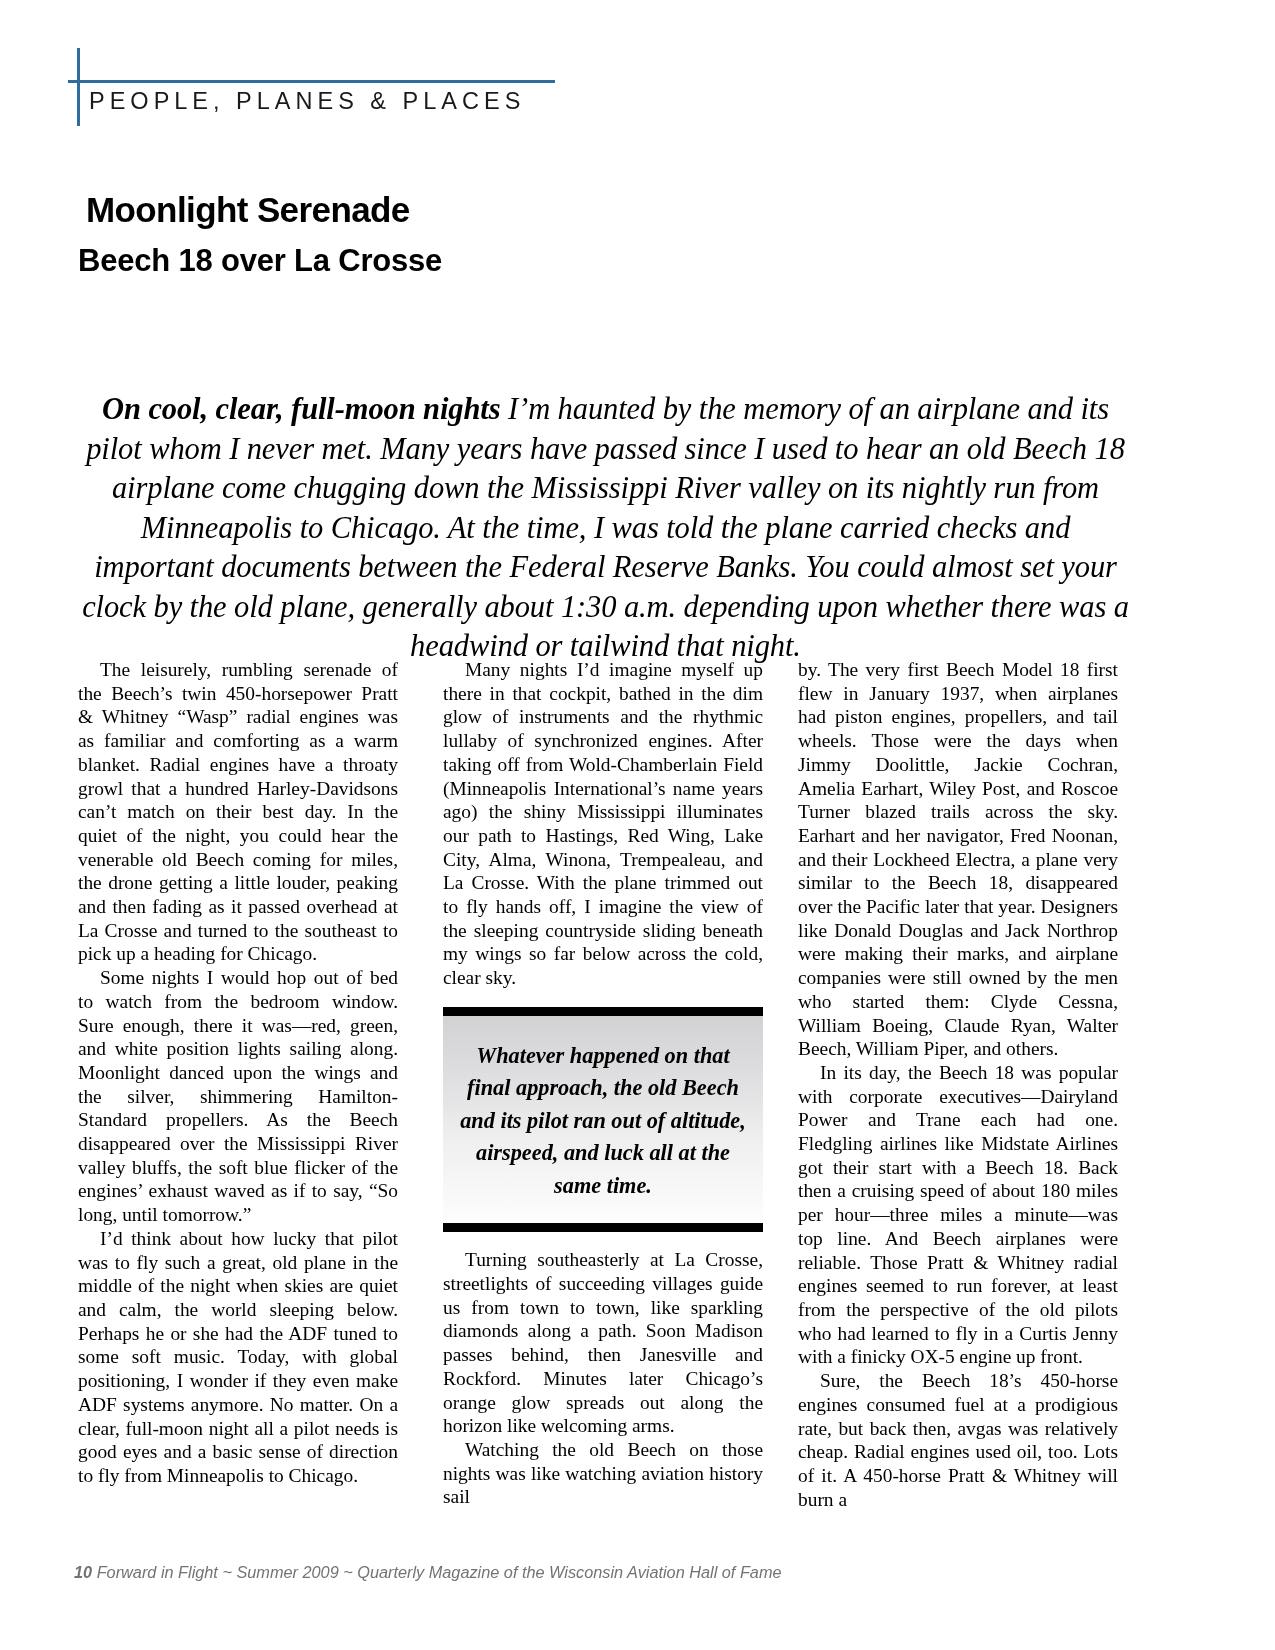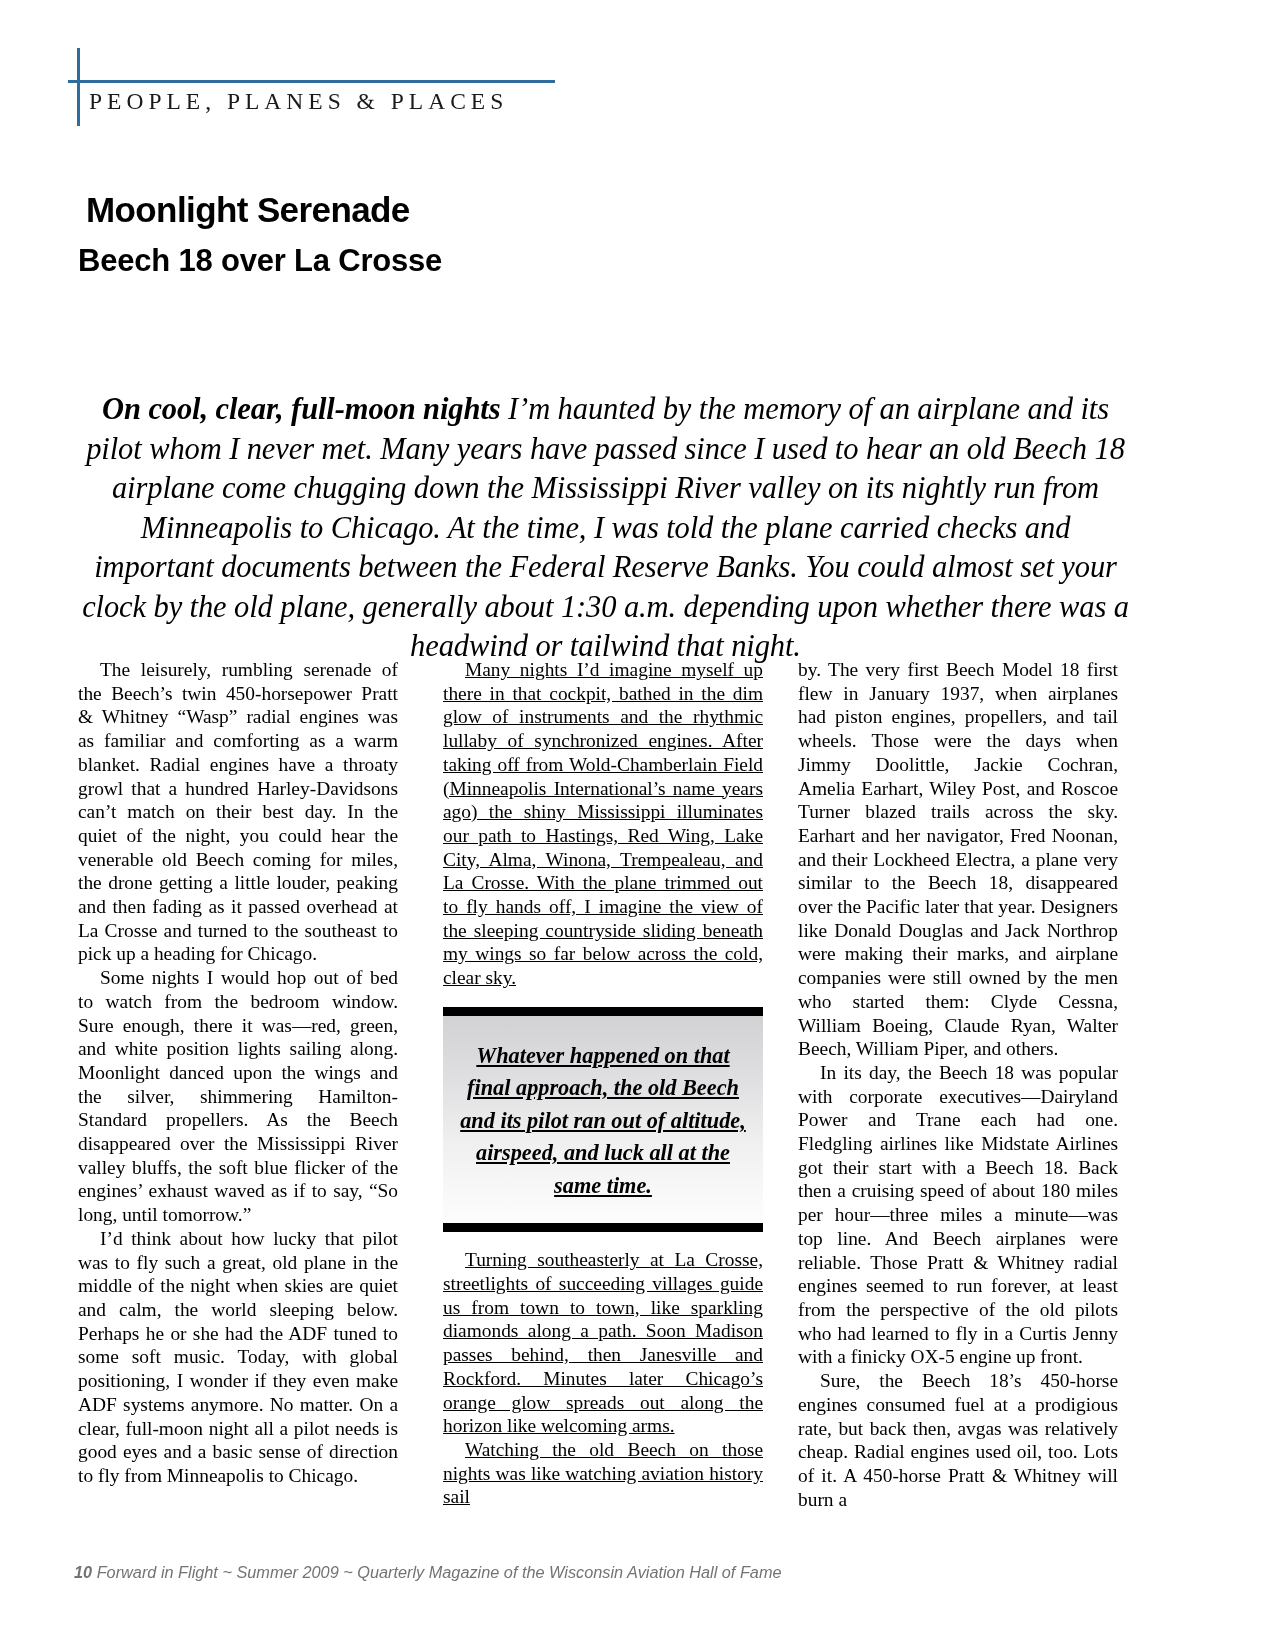--- a/index.html
+++ b/index.html
@@ -43,21 +43,21 @@
     left: 9px;
     top: 0px;
     width: 3px;
     height: 78px;
     background: #2f6c9e;
   }
   .kicker-text {
     position: absolute;
     left: 21px;
     top: 40px;
-    font-family: Liberation Serif, serif;
+    font-family: Liberation Sans, sans-serif;
     font-size: 23.5px;
     letter-spacing: 5.0px;
     color: #1a1a1a;
     white-space: nowrap;
   }
 
   
   .title-block {
     position: absolute;
     left: 78px;
@@ -119,21 +119,21 @@
     position: absolute;
     top: 0;
     width: 320px;
     font-size: 19.4px;
     line-height: 23.7px;
     text-align: justify;
     text-justify: inter-word;
     hyphens: manual;
   }
   .col-1 { left: 0px; }
-  .col-2 { left: 365px; text-decoration: underline; }
+  .col-2 { left: 365px; }
   .col-3 { left: 720px; }
   .col p {
     margin: 0;
     text-indent: 22px;
   }
   .col p.noindent { text-indent: 0; }
 
   
   .pullquote {
     margin: 17px 0 16px 0;

